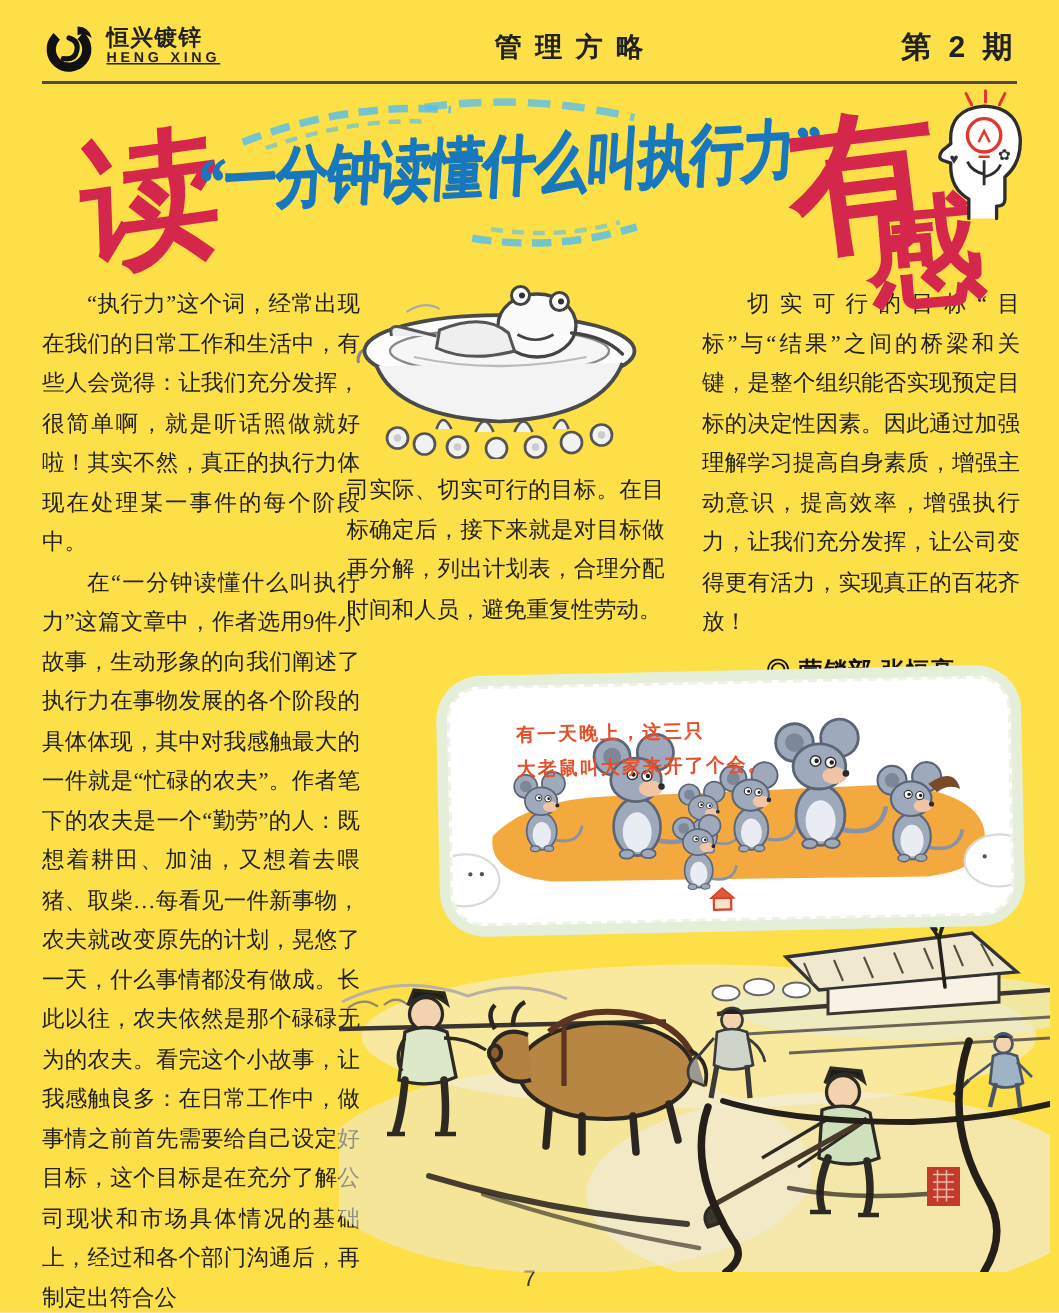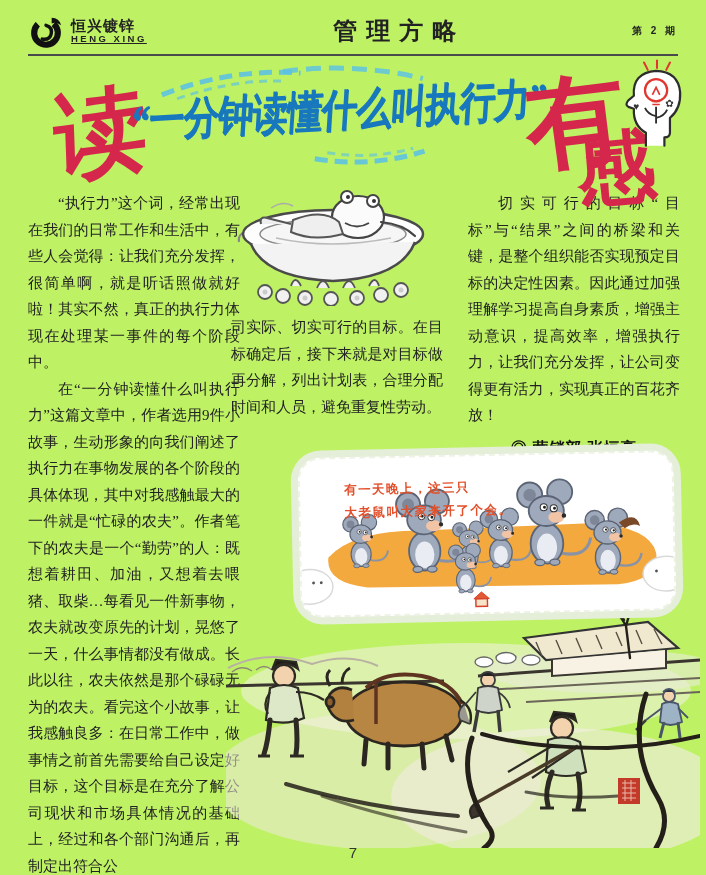--- a/index.html
+++ b/index.html
@@ -1,33 +1,33 @@
 <!DOCTYPE html>
 <html><head>
 <meta charset="utf-8">
 <style>
   * { margin:0; padding:0; box-sizing:border-box; }
   html,body { background:#e8e8e8; }
   #page {
     position:relative; width:706px; height:875px; margin:0 auto;
-    background:#bef264; overflow:hidden;
+    background:#fde047; overflow:hidden;
     font-family:"Liberation Sans","DejaVu Sans",sans-serif; color:#1c1c1c;
   }
   
   .header {
     position:absolute; left:28px; top:14px; width:650px; height:42px;
     display:flex; align-items:center; justify-content:space-between;
     border-bottom:2px solid #4a4a4a; padding-bottom:6px;
   }
   .logo { display:flex; align-items:center; gap:7px; }
   .logo-text { display:flex; flex-direction:column; line-height:1.05; }
   .logo-cn { font-size:15px; font-weight:bold; letter-spacing:1px; color:#222; }
   .logo-en { font-size:9.5px; font-weight:bold; letter-spacing:2.5px; color:#222;text-decoration:underline; }
-  .header-center { font-size:24px; font-weight:bold; letter-spacing:9px; color:#222; padding-left:20px;font-family:Liberation Serif, serif; }
-  .header-issue { font-size:10px; font-weight:bold; letter-spacing:3px; color:#222; }
+  .header-center { font-size:18px; font-weight:bold; letter-spacing:9px; color:#222; padding-left:20px;font-family:Liberation Serif, serif; }
+  .header-issue { font-size:20px; font-weight:bold; letter-spacing:3px; color:#222; }
   
   .banner { position:absolute; left:28px; top:58px; width:660px; height:140px; z-index:3; }
   .cal { font-weight:900; font-family:"Liberation Serif","DejaVu Serif",serif; }
   .t-du  { position:absolute; left:26px; top:12px; font-size:94px; color:#d5274c; transform:rotate(-8deg) skewX(-6deg); }
   .t-blue{
     position:absolute; left:104px; top:34px; width:450px; white-space:nowrap;
     font-size:44px; color:#1878be; font-weight:900; letter-spacing:-1px;
     transform:scaleX(0.80) skewX(-7deg) rotate(-2.5deg); transform-origin:left center;
     text-shadow:1px 1px 0 #1878be;
   }

